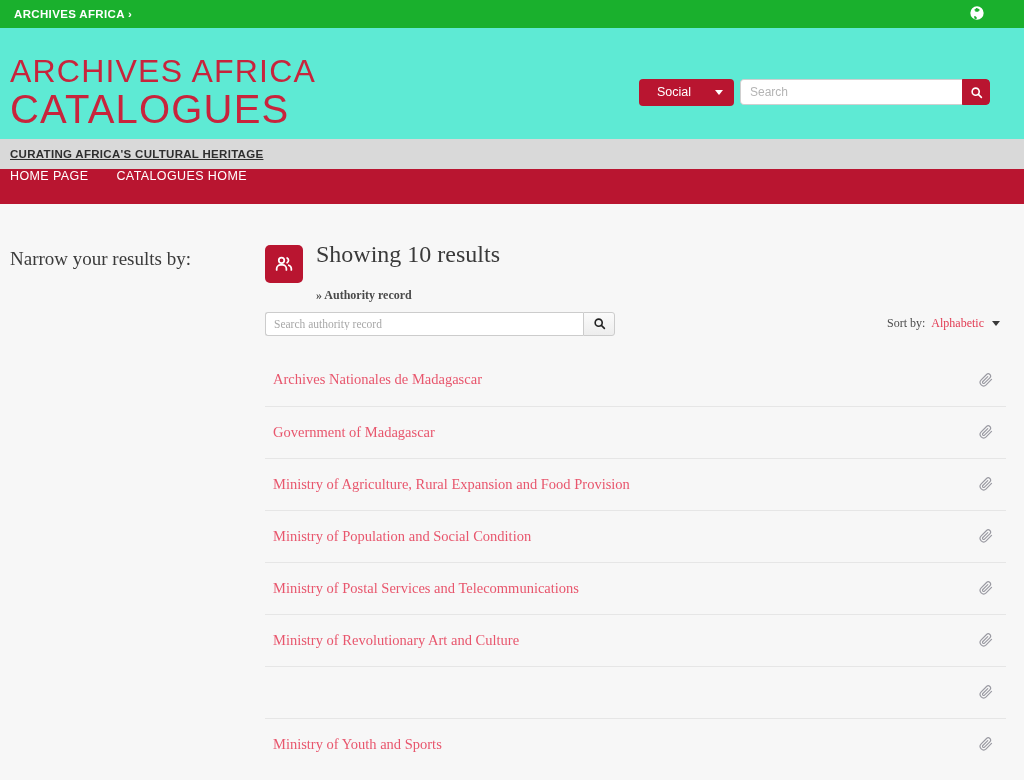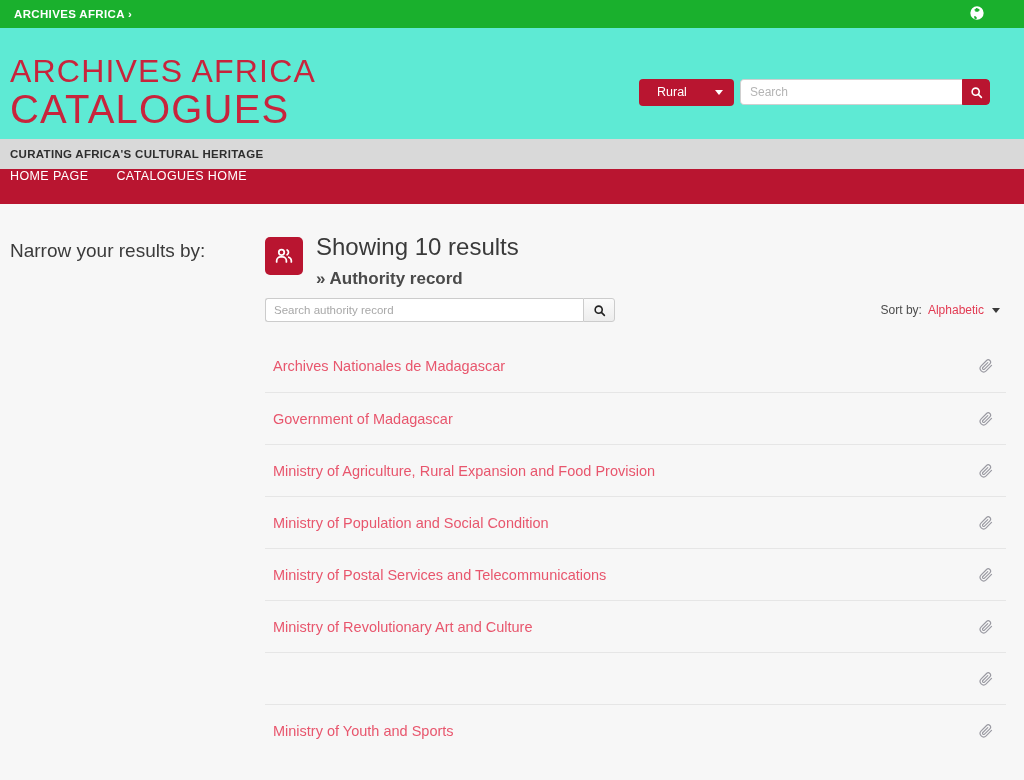--- a/index.html
+++ b/index.html
@@ -143,20 +143,21 @@
   .tagline {
     height: 30px;
     background: #d9d9d9;
     display: flex;
     align-items: center;
     padding-left: 10px;
     color: #2e2e2e;
     font-size: 11.5px;
     font-weight: bold;
     letter-spacing: 0.3px;
+    text-decoration: underline;
   }
 
   
   .mainnav {
     height: 35px;
     background: #b91530;
     display: flex;
     align-items: flex-start;
     padding-left: 10px;
     gap: 28px;
@@ -165,23 +166,24 @@
     color: #ffffff;
     font-size: 12.5px;
     letter-spacing: 0.4px;
     text-decoration: none;
     cursor: pointer;
   }
 
   
   .page {
     display: flex;
-    padding-top: 30px;
+    padding-top: 38px;
     background: #f7f7f7;
     height: calc(780px - 204px);
+    font-family: Liberation Serif, serif;
   }
   .sidebar {
     width: 265px;
     flex: 0 0 265px;
     padding-left: 10px;
     padding-top: 6px;
   }
   .sidebar-title {
     font-size: 19px;
     color: #3b3b3b;
@@ -210,24 +212,24 @@
   }
   .head-text { line-height: 1.05; }
   .head-title {
     font-size: 24px;
     color: #3a3a3a;
     font-weight: 400;
     display: block;
   }
   .head-sub {
     display: block;
-    font-size: 17px;
+    font-size: 12px;
     color: #4a4a4a;
     font-weight: bold;
-    margin-top: 11px;
+    margin-top: 22px;
   }
 
   
   .tools-row {
     display: flex;
     align-items: center;
     margin-top: 10px;
     padding-right: 6px;
   }
   .inner-search {
@@ -334,21 +336,21 @@
   </div>
 </div>
 
 <div class="masthead">
   <div class="logo">
     <span class="logo-line1">ARCHIVES AFRICA</span>
     <span class="logo-line2">CATALOGUES</span>
   </div>
   <div class="masthead-tools">
     <button class="browse-btn">
-      <span>Rural</span>
+      <span>Social</span>
       <span class="caret-down"></span>
     </button>
     <div class="search-group">
       <input class="search-input" type="text" placeholder="Search" style="">
       <button class="search-submit">
         <svg width="13" height="13" viewBox="0 0 24 24" fill="none" stroke="currentColor" stroke-width="3" stroke-linecap="round">
             <circle cx="10.5" cy="10.5" r="6.5"></circle>
             <line x1="15.5" y1="15.5" x2="21" y2="21"></line>
           </svg>
       </button>

